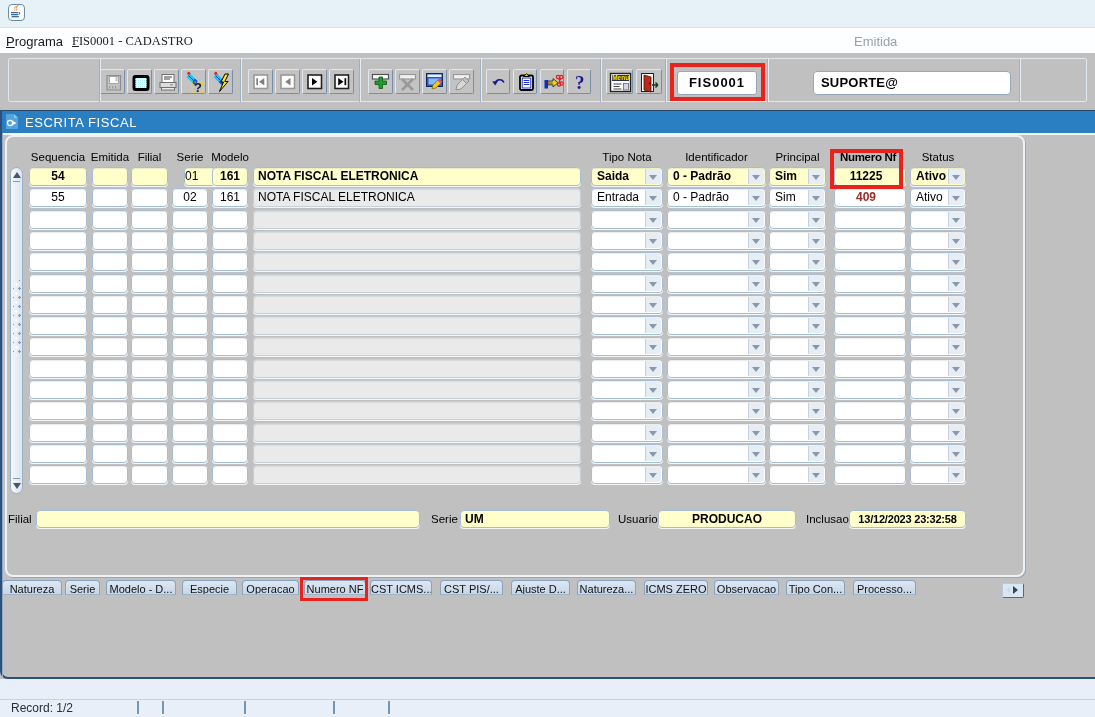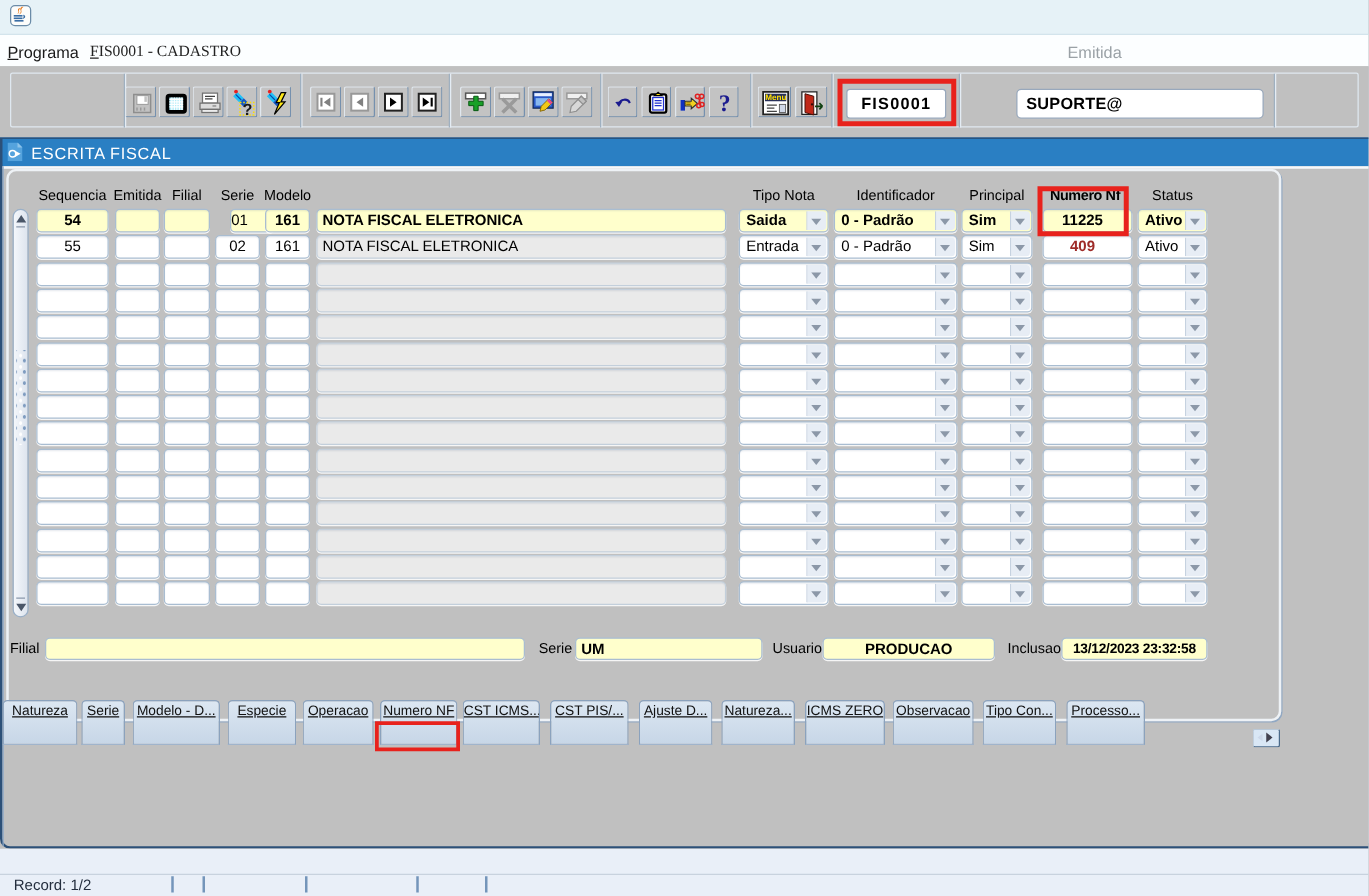--- a/index.html
+++ b/index.html
@@ -16,24 +16,24 @@
  border-left:4.5px solid transparent;border-right:4.5px solid transparent;
  border-top:5px solid #8c98a8;}
 .hdr{position:absolute;top:151px;height:13px;font-size:11.5px;color:#000;
  text-align:center;line-height:13px;}
 .tb{position:absolute;top:69px;width:25px;height:25px;background:#c3c3c3;
  border:1px solid;border-color:#e0e7ee #7590ae #7590ae #e0e7ee;border-radius:2px;
  box-sizing:border-box;}
 .tb svg{position:absolute;left:1px;top:1px;}
 .sep{position:absolute;top:59px;height:43px;width:1px;background:#9fb0c0;
  box-shadow:1px 0 0 #e4ecf4;}
-.tab{position:absolute;top:560px;height:36px;background:linear-gradient(#dce7f2,#c7d6e7);
+.tab{position:absolute;top:580px;height:15px;background:linear-gradient(#dce7f2,#c7d6e7);
  border:1px solid #8ba2bd;border-bottom-color:#a0b4cc;border-radius:4px 4px 0 0;
  box-sizing:border-box;font-size:11px;color:#111;text-align:center;line-height:17px;
- white-space:nowrap;overflow:hidden;text-decoration:underline;}
+ white-space:nowrap;overflow:hidden;}
 .flab{position:absolute;font-size:11.5px;color:#000;height:13px;line-height:13px;}
 .ffield{position:absolute;top:510px;height:18px;background:#ffffcc;
  border:1px solid #a9bdd1;border-radius:4px;box-sizing:border-box;
  box-shadow:0 1px 0 rgba(255,255,255,.85);font-size:12px;font-weight:bold;color:#000;}
 </style></head><body>
 <div id="root">
 
 <div class="abs" style="left:0;top:0;width:1095px;height:27px;background:#e6f2f7;border-bottom:1px solid #d3e4ec;"></div>
 <div class="abs" style="left:8px;top:4px;width:17px;height:17px;background:#fdfdfb;border:1.5px solid #6b8ca8;border-radius:4px;box-sizing:border-box;">
 <svg width="13" height="13" viewBox="0 0 13 13" style="position:absolute;left:0;top:0">

